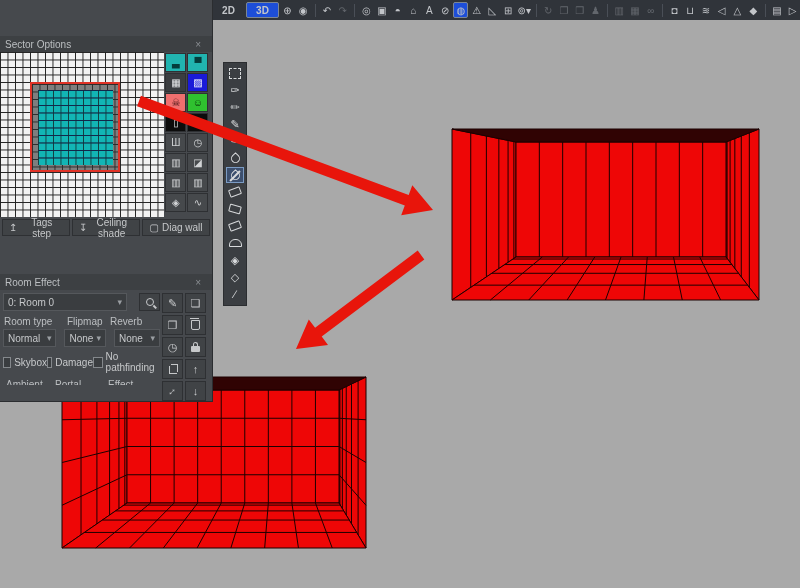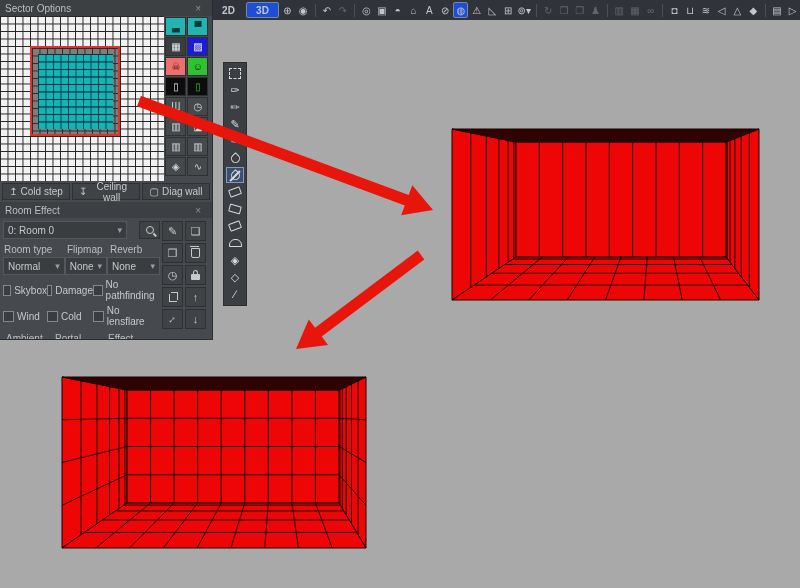--- a/index.html
+++ b/index.html
@@ -11,21 +11,21 @@
   .tb{width:16px;height:16px;display:flex;align-items:center;justify-content:center;
       color:#c2c5c9;font-size:10px;border:1px solid transparent;border-radius:2px;
       background:transparent;padding:0;cursor:default;font-family:inherit;}
   .tb.txt{width:36px;font-weight:bold;font-size:10px;}
   .tb.on{background:#1d4ed8;border-color:#7c8794;}
   .tb.dis{color:#62666c;}
   .sep{width:1px;height:13px;background:#4a4f57;margin:0 3px;}
   
   .dock{position:absolute;left:0;top:0;width:212px;z-index:10;background:#46494d;
         border-right:1px solid #2b2d30;border-bottom:1px solid #2b2d30;font-size:10px;}
-  .ptitle{height:16px;background:#3d4043;display:flex;align-items:center;padding:0 5px;color:#bcbfc2;}
+  .ptitle{height:16px;background:#3d4043;display:flex;align-items:center;padding:0 5px;color:#bcbfc2;margin-top:36px;}
   .ptitle .x{margin-left:auto;color:#8a8e93;font-size:10px;border:none;background:none;cursor:default;}
   .sec-body{display:flex;}
   .grid{width:166px;height:165px;position:relative;background:#f2f2f2;
         background-image:linear-gradient(#202020 1px,transparent 1px),
                          linear-gradient(90deg,#202020 1px,transparent 1px);
         background-size:7.5px 7.5px;}
   .selection{position:absolute;left:30px;top:30px;width:90px;height:90px;box-sizing:border-box;
              background:#7e7e7e;border:2px solid #e03226;
              background-image:linear-gradient(#2a2a2a 1px,transparent 1px),
                               linear-gradient(90deg,#2a2a2a 1px,transparent 1px);
@@ -60,21 +60,21 @@
   .row{display:flex;gap:12px;margin-bottom:3px;align-items:center;}
   .ddl{height:16px;background:#3a3d40;border:1px solid #55585c;display:flex;align-items:center;
        justify-content:space-between;padding:0 4px;color:#c6c8ca;cursor:default;}
   .ddl .caret{color:#9a9ea2;font-size:9px;margin-left:3px;}
   .grow{flex:1;}
   .tags-input{flex:1;height:13px;background:#3a3d40;border:1px solid #55585c;color:#c6c8ca;
               font-size:10px;font-family:inherit;padding:0 3px;}
   .lblrow{display:flex;margin:5px 0 2px 1px;color:#bcbfc2;}
   .lblrow span:nth-child(1){width:63px;}
   .lblrow span:nth-child(2){width:43px;}
-  .ddlrow{display:flex;gap:0;justify-content:space-between;}
+  .ddlrow{display:flex;gap:8px;justify-content:space-between;}
   .ddlrow .d1{width:59px;}
   .ddlrow .d2{width:37px;}
   .ddlrow .d3{width:49px;}
   .cbrow{display:flex;margin-top:4px;align-items:center;}
   .cbitem{display:flex;align-items:center;gap:3px;}
   .cb{width:9px;height:9px;background:#3a3d40;border:1px solid #84888c;display:inline-block;}
   .w1{width:44px;}.w2{width:46px;}
   .clip{height:6px;overflow:hidden;margin-top:6px;display:flex;color:#bcbfc2;}
   .clip span:nth-child(1){width:49px;padding-left:3px;}
   .clip span:nth-child(2){width:53px;}
@@ -267,25 +267,25 @@
         <button class="pal">◪</button>
         <button class="pal">▥</button>
         <button class="pal">▥</button>
         <button class="pal">◈</button>
         <button class="pal">∿</button>
       </div>
     </div>
     <div class="steps">
       <button class="step">
         <span>↥</span>
-        <span>Cold step</span>
+        <span>Tags step</span>
       </button>
       <button class="step">
         <span>↧</span>
-        <span>Ceiling wall</span>
+        <span>Ceiling shade</span>
       </button>
       <button class="step">
         <span>▢</span>
         <span>Diag wall</span>
       </button>
     </div>
 
     <div class="ptitle">
       <span>Room Effect</span>
       <button class="x">×</button>
@@ -325,34 +325,20 @@
             <span class="cb"></span>
             <span>Skybox</span>
           </span>
           <span class="cbitem w2">
             <span class="cb"></span>
             <span>Damage</span>
           </span>
           <span class="cbitem">
             <span class="cb"></span>
             <span>No pathfinding</span>
-          </span>
-        </div>
-        <div class="cbrow">
-          <span class="cbitem w1">
-            <span class="cb"></span>
-            <span>Wind</span>
-          </span>
-          <span class="cbitem w2">
-            <span class="cb"></span>
-            <span>Cold</span>
-          </span>
-          <span class="cbitem">
-            <span class="cb"></span>
-            <span>No lensflare</span>
           </span>
         </div>
         <div class="clip">
           <span>Ambient</span>
           <span>Portal shade</span>
           <span>Effect</span>
         </div>
       </div>
       <div class="ro-right">
         <button class="sbtn">✎</button>

